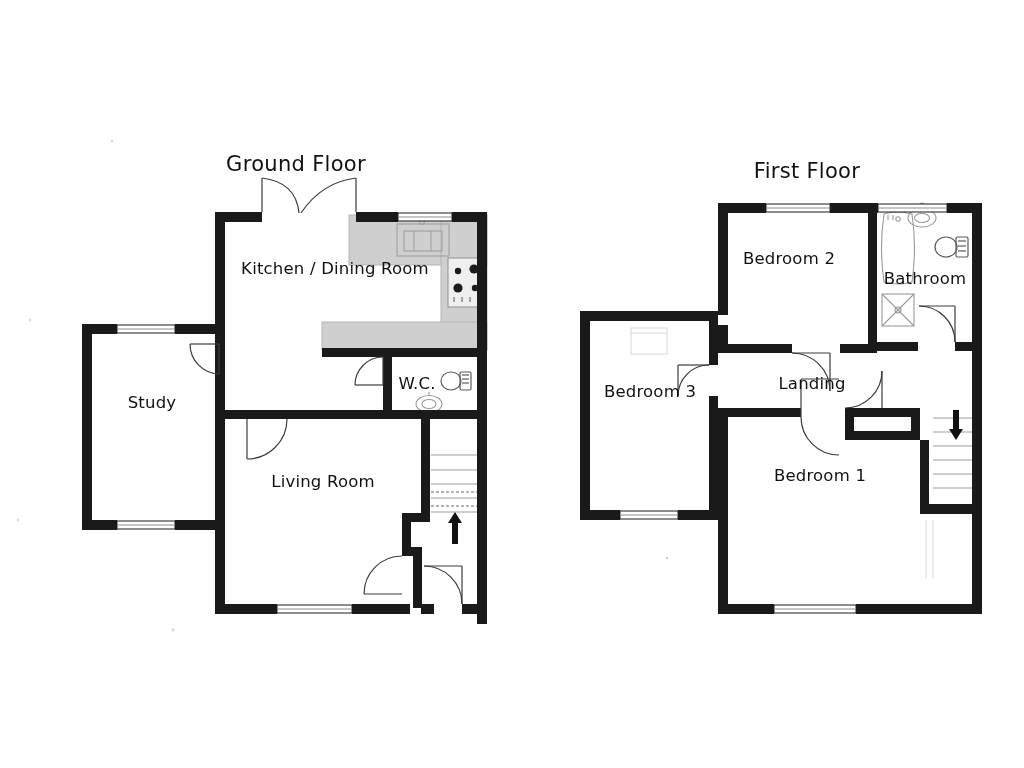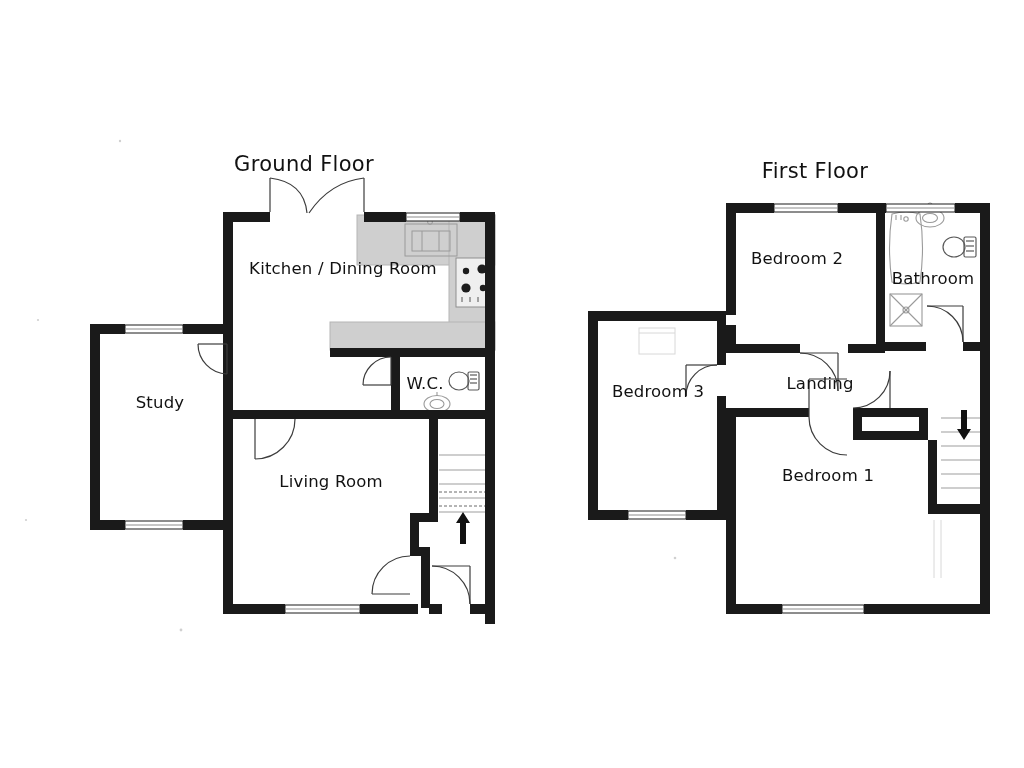--- a/index.html
+++ b/index.html
@@ -12,21 +12,20 @@
     height: 768px;
     font-family: "DejaVu Sans", sans-serif;
     overflow: hidden;
     position: relative;
   }
   #plan-root {
     position: absolute;
     left: 0; top: 0;
     width: 884px;
     height: 768px;
-    margin-left: 8px;
   }
   svg.floorplan {
     position: absolute;
     left: 0; top: 0;
     width: 1024px;
     height: 768px;
     display: block;
   }
   .wall { fill: #1a1a1a; }
   .counter { fill: #cfcfcf; stroke: #b5b5b5; stroke-width: 1; }

